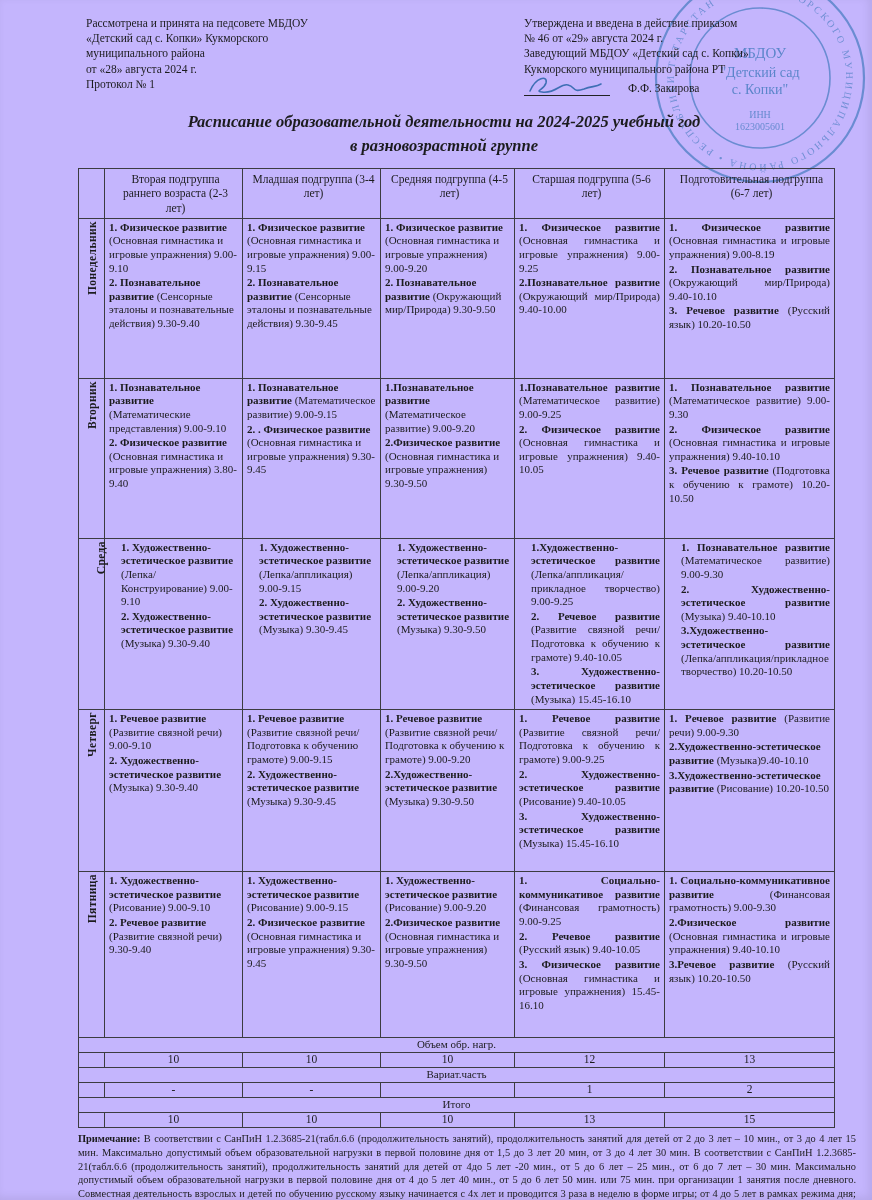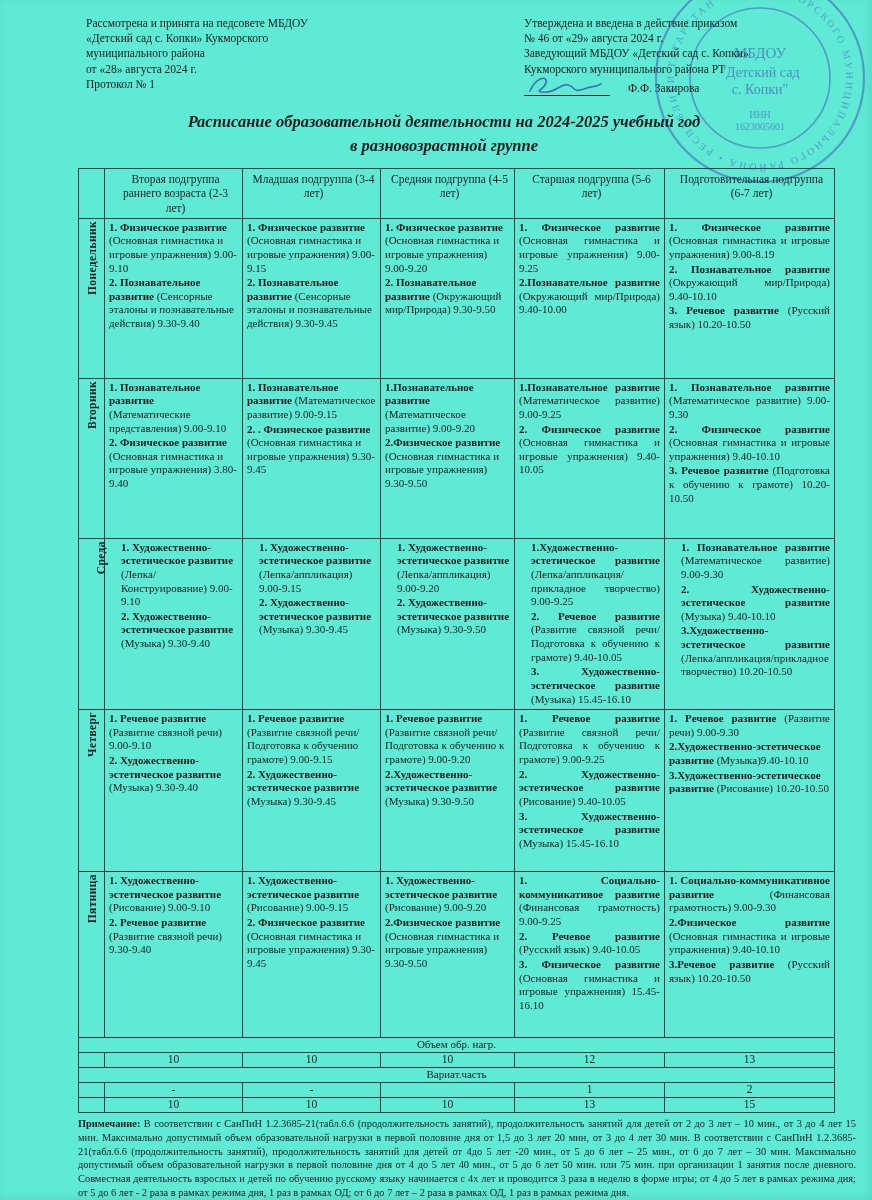--- a/index.html
+++ b/index.html
@@ -1,19 +1,19 @@
 <!DOCTYPE html>
 <html><head>
 <meta charset="utf-8">
 <style>
   html,body{margin:0;padding:0;}
   body{background:#dedfdd;font-family:"Liberation Serif","DejaVu Serif",serif;}
   .page{
     position:relative;width:872px;height:1200px;margin:0 auto;
-    background:#5eead4;overflow:hidden;box-sizing:border-box;
+    background:#c4b5fd;overflow:hidden;box-sizing:border-box;
     padding:16px 38px 8px 78px;color:#1c1c1e;
     box-shadow:inset -3px -3px 8px rgba(0,0,0,.08);
   }
   
   .top-header{display:flex;justify-content:space-between;align-items:flex-start;}
   .hdr-left{width:330px;font-size:11.5px;line-height:1.32;padding-left:8px;}
   .hdr-right{width:310px;font-size:11.5px;line-height:1.32;position:relative;z-index:2;}
   .hdr-line{white-space:nowrap;}
   .sig-row{display:flex;align-items:flex-end;gap:18px;margin-top:2px;}
   .sig-line{border-bottom:1px solid #222;width:86px;height:16px;position:relative;}
@@ -263,20 +263,23 @@
           <td colspan="6">Вариат.часть</td>
         </tr>
         <tr class="vals">
           <td></td>
           <td>-</td>
           <td>-</td>
           <td></td>
           <td>1</td>
           <td>2</td>
         </tr>
+        <tr class="band">
+          <td colspan="6">Итого</td>
+        </tr>
         <tr class="vals">
           <td></td>
           <td>10</td>
           <td>10</td>
           <td>10</td>
           <td>13</td>
           <td>15</td>
         </tr>
       </tbody>
   </table>

